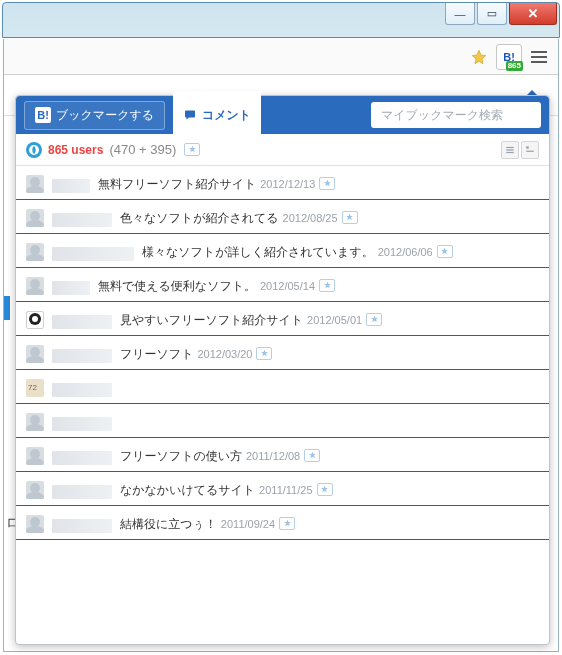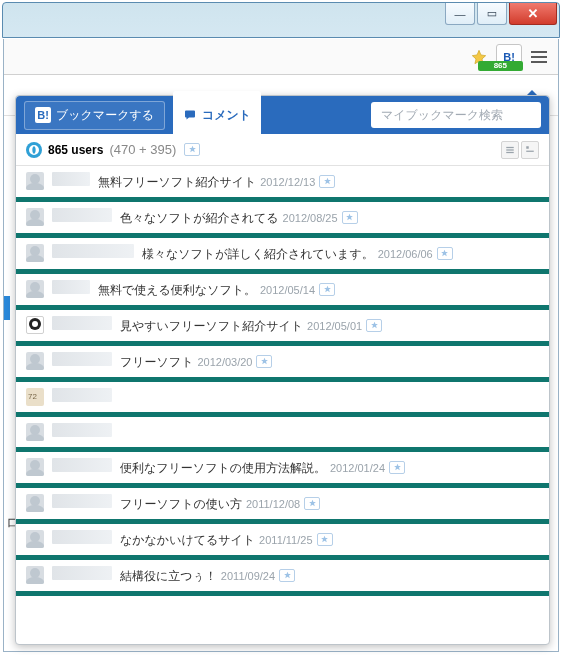--- a/index.html
+++ b/index.html
@@ -94,21 +94,21 @@
     font-weight: bold;
     color: #1b5ab4;
   }
   .ext-icon .count-badge {
     position: absolute;
     bottom: -2px;
     right: -2px;
     background: #33aa33;
     color: #fff;
     font-size: 8px;
-    padding: 0 16px;
+    padding: 0 2px;
     border-radius: 2px;
     line-height: 10px;
     font-weight: bold;
   }
   .burger svg rect { fill: #5a5a5a; }
   .caret { position: absolute; top: 90px; right: 22px; width:0; height:0; border-left:8px solid transparent; border-right:8px solid transparent; border-bottom:8px solid #2a6bbd; z-index:6; }
 
   
   .popup {
     position: absolute;
@@ -203,21 +203,21 @@
     gap: 6px;
     font-size: 13px;
   }
   .site-bar .site-icon {
     width: 16px; height:16px;
     background: #2fa0d6;
     border-radius: 50%;
     display:flex; align-items:center; justify-content:center;
   }
   .site-bar .site-name { font-weight: bold; color: #444; }
-  .site-bar .users { color: #000000; font-weight: bold; font-size: 12px; }
+  .site-bar .users { color: #ef4444; font-weight: bold; font-size: 12px; }
   .site-bar .users-breakdown { color: #888; font-size: 13px; }
   .site-bar .star { margin-left: 2px; }
   .site-bar .list-icons { margin-left:auto; display:flex; gap:2px;}
   .site-bar .list-icons .li-btn {
     width:18px; height:18px;
     border:1px solid #d4d4d4;
     background:#f5f5f5;
     border-radius:2px;
     display:flex; align-items:center; justify-content:center;
   }
@@ -226,24 +226,24 @@
   .comments {
     flex: 1;
     overflow-y: scroll;
     position: relative;
   }
   .comments::-webkit-scrollbar { width: 16px; }
   .comments::-webkit-scrollbar-thumb { background: #c7cdd3; border: 3px solid #eef1f4; border-radius: 8px; }
   .comments::-webkit-scrollbar-track { background: #eef1f4; }
   .comment-row {
     display: flex;
-    align-items: flex-start;
+    align-items: flex-end;
     padding: 6px 10px;
     gap: 8px;
-    border-bottom: 5px solid #0f766e;
+    border-bottom: 1px solid #0f766e;
     min-height: 34px;
   }
   .avatar {
     width: 18px;
     height: 18px;
     background: #d8dde2;
     border-radius: 2px;
     flex-shrink: 0;
     position: relative;
     overflow:hidden;
@@ -463,29 +463,20 @@
         <div class="avatar user2"></div>
         <div class="username-blur" style="width: 60px;"></div>
       </div>
       <div class="comment-row">
         <div class="avatar default"></div>
         <div class="username-blur" style="width: 60px;"></div>
       </div>
       <div class="comment-row">
         <div class="avatar default"></div>
         <div class="username-blur" style="width: 60px;"></div>
-        <div><span class="comment-text">便利なフリーソフトの使用方法解説。</span><span class="comment-date">2012/01/24</span><span class="star-add">
-            <svg width="9" height="9" viewBox="0 0 24 24">
-              <path d="M12 2l2.5 6H21l-5 4 2 7-6-4-6 4 2-7-5-4h6.5z"></path>
-            </svg>
-          </span></div>
-      </div>
-      <div class="comment-row">
-        <div class="avatar default"></div>
-        <div class="username-blur" style="width: 60px;"></div>
         <div><span class="comment-text">フリーソフトの使い方</span><span class="comment-date">2011/12/08</span><span class="star-add">
             <svg width="9" height="9" viewBox="0 0 24 24">
               <path d="M12 2l2.5 6H21l-5 4 2 7-6-4-6 4 2-7-5-4h6.5z"></path>
             </svg>
           </span></div>
       </div>
       <div class="comment-row">
         <div class="avatar default"></div>
         <div class="username-blur" style="width: 60px;"></div>
         <div><span class="comment-text">なかなかいけてるサイト</span><span class="comment-date">2011/11/25</span><span class="star-add">

